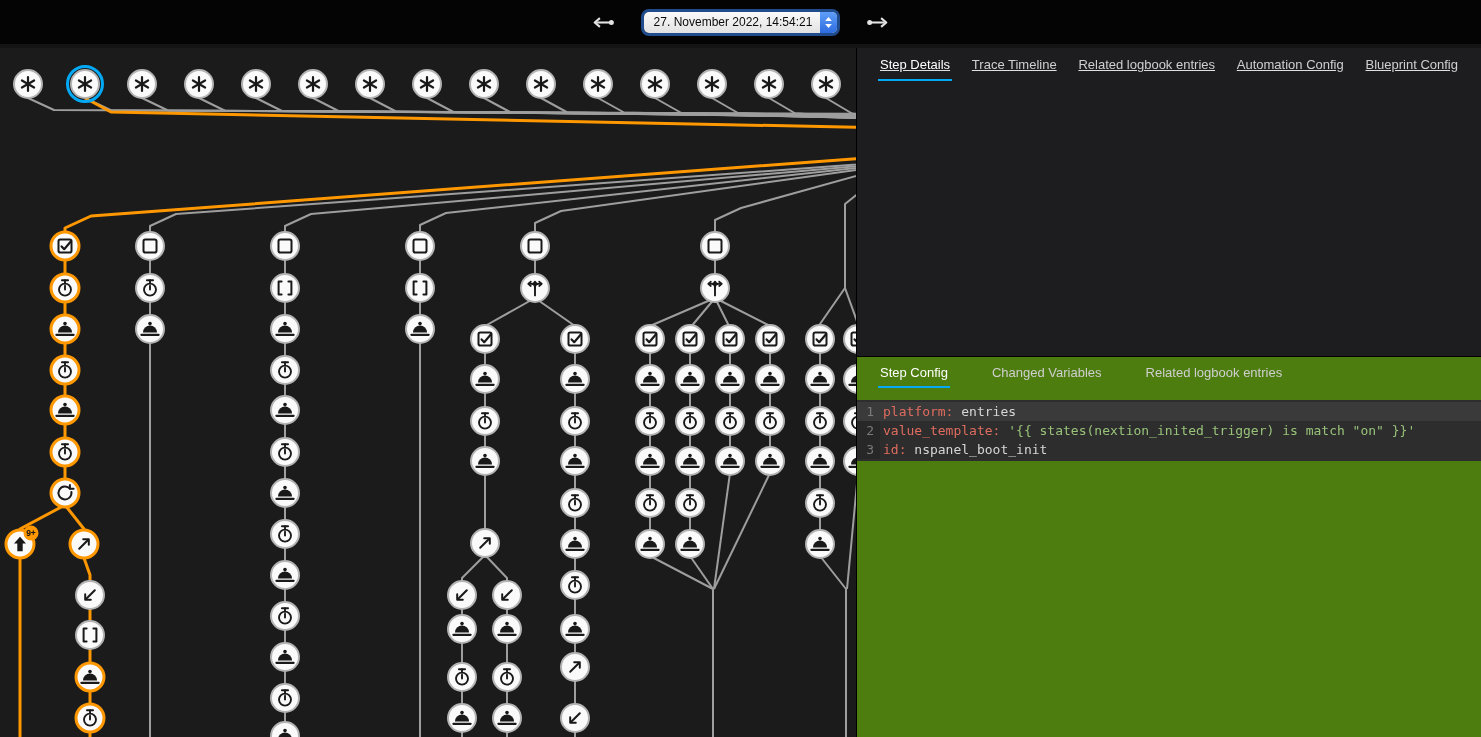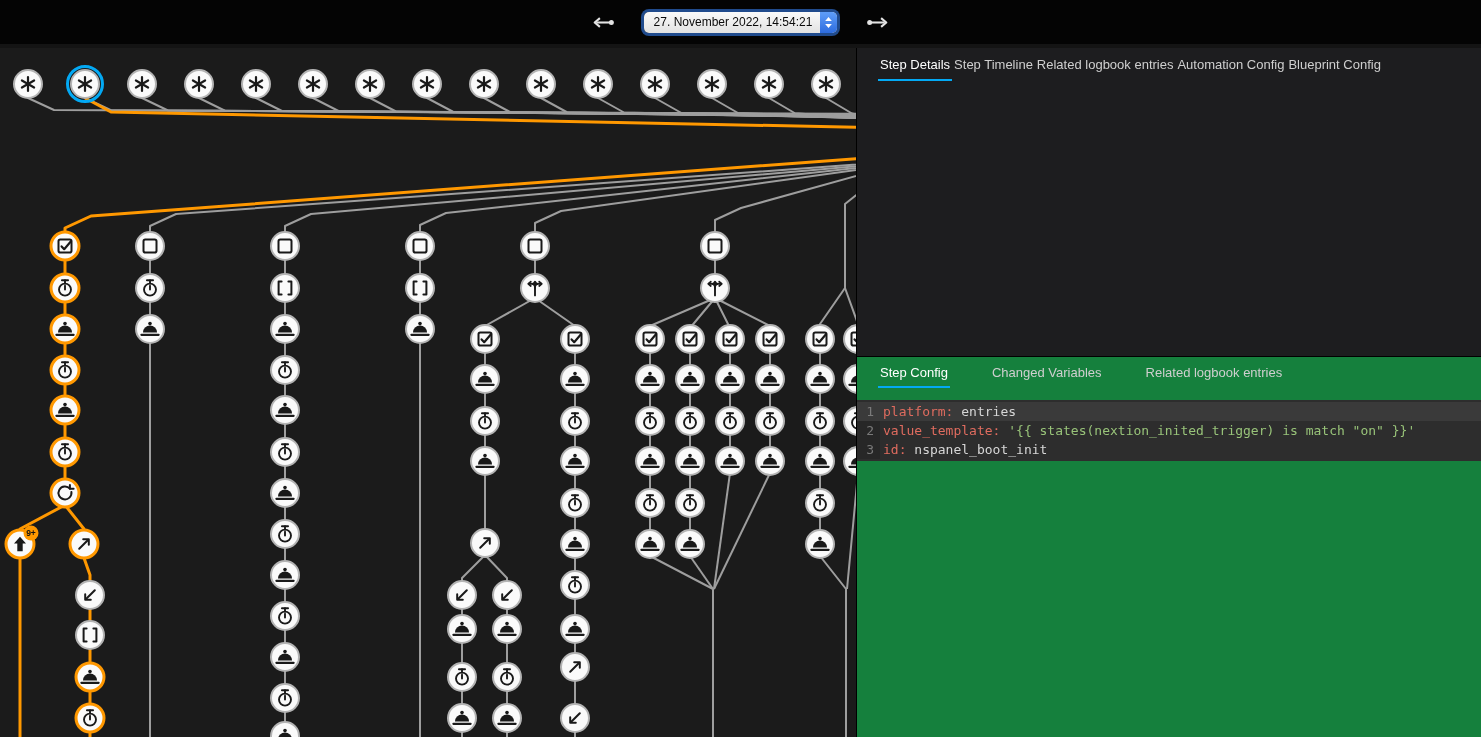--- a/index.html
+++ b/index.html
@@ -20,31 +20,31 @@
            background:linear-gradient(#5f9ef8,#2d6cdf);
            display:flex;flex-direction:column;align-items:center;justify-content:center;}
 
   
   .graph-panel{position:absolute;top:48px;left:0;width:856px;bottom:0;background:#1b1b1b;overflow:hidden;}
   .graph-panel svg{display:block;}
 
   
   .right-panel{position:absolute;top:48px;left:856px;right:0;bottom:0;display:flex;
                flex-direction:column;background:#1d1d1f;border-left:1px solid #000;}
-  .details-section{height:308px;display:flex;flex-direction:row;}
+  .details-section{height:308px;display:flex;flex-direction:column;text-decoration:underline;}
   .tabs{display:flex;align-items:stretch;height:33px;flex:none;}
   .tabs.spread{justify-content:space-between;padding:0 21px;}
   .tabs.left{justify-content:flex-start;gap:40px;padding:0 0 0 21px;height:31px;}
   .tab{background:none;border:none;color:#cfcfcf;font-size:13px;font-family:inherit;
        cursor:pointer;padding:0 2px;position:relative;white-space:nowrap;}
   .tab.active{color:#fff;}
   .tab.active::after{content:"";position:absolute;left:0;right:0;bottom:0;height:2px;background:#03a9f4;}
   .executed{padding:18px 15px;font-size:14.5px;color:#ededed;}
 
-  .config-section{flex:1;border-top:1px solid #000;background:#15803d;display:flex;flex-direction:column;}
+  .config-section{flex:1;border-top:1px solid #000;background:#4d7c0f;display:flex;flex-direction:column;}
   .code-editor{margin-top:12px;font-family:"DejaVu Sans Mono",monospace;font-size:13px;
                line-height:19px;background:#2d2d2d;padding:2px 0;}
   .cl{display:flex;}
   .cl.active-line{background:#3a3a3a;}
   .ln{width:23px;text-align:right;padding-right:6px;color:#7a7a7a;flex:none;background:#272727;}
   .cl.active-line .ln{background:transparent;}
   .code{white-space:pre;color:#d6d6d6;padding-left:3px;flex:1;}
   .tok-key{color:#e06c5f;margin-top:34px;}
   .tok-string{color:#98c379;}
   .tok-plain{color:#d6d6d6;}
@@ -973,21 +973,21 @@
             <circle cx="0" cy="-5.4" r="1.8" fill="#191919" stroke="none"></circle>
           </g>
         </g>
       </svg>
   </div>
 
   <div class="right-panel">
     <div class="details-section">
       <div class="tabs spread" id="details-tabs">
           <button class="tab active">Step Details</button>
-          <button class="tab">Step Timeline</button>
+          <button class="tab">Trace Timeline</button>
           <button class="tab">Related logbook entries</button>
           <button class="tab">Automation Config</button>
           <button class="tab">Blueprint Config</button>
         </div>
     </div>
     <div class="config-section">
       <div class="tabs left" id="config-tabs">
           <button class="tab active">Step Config</button>
           <button class="tab">Changed Variables</button>
           <button class="tab">Related logbook entries</button>

